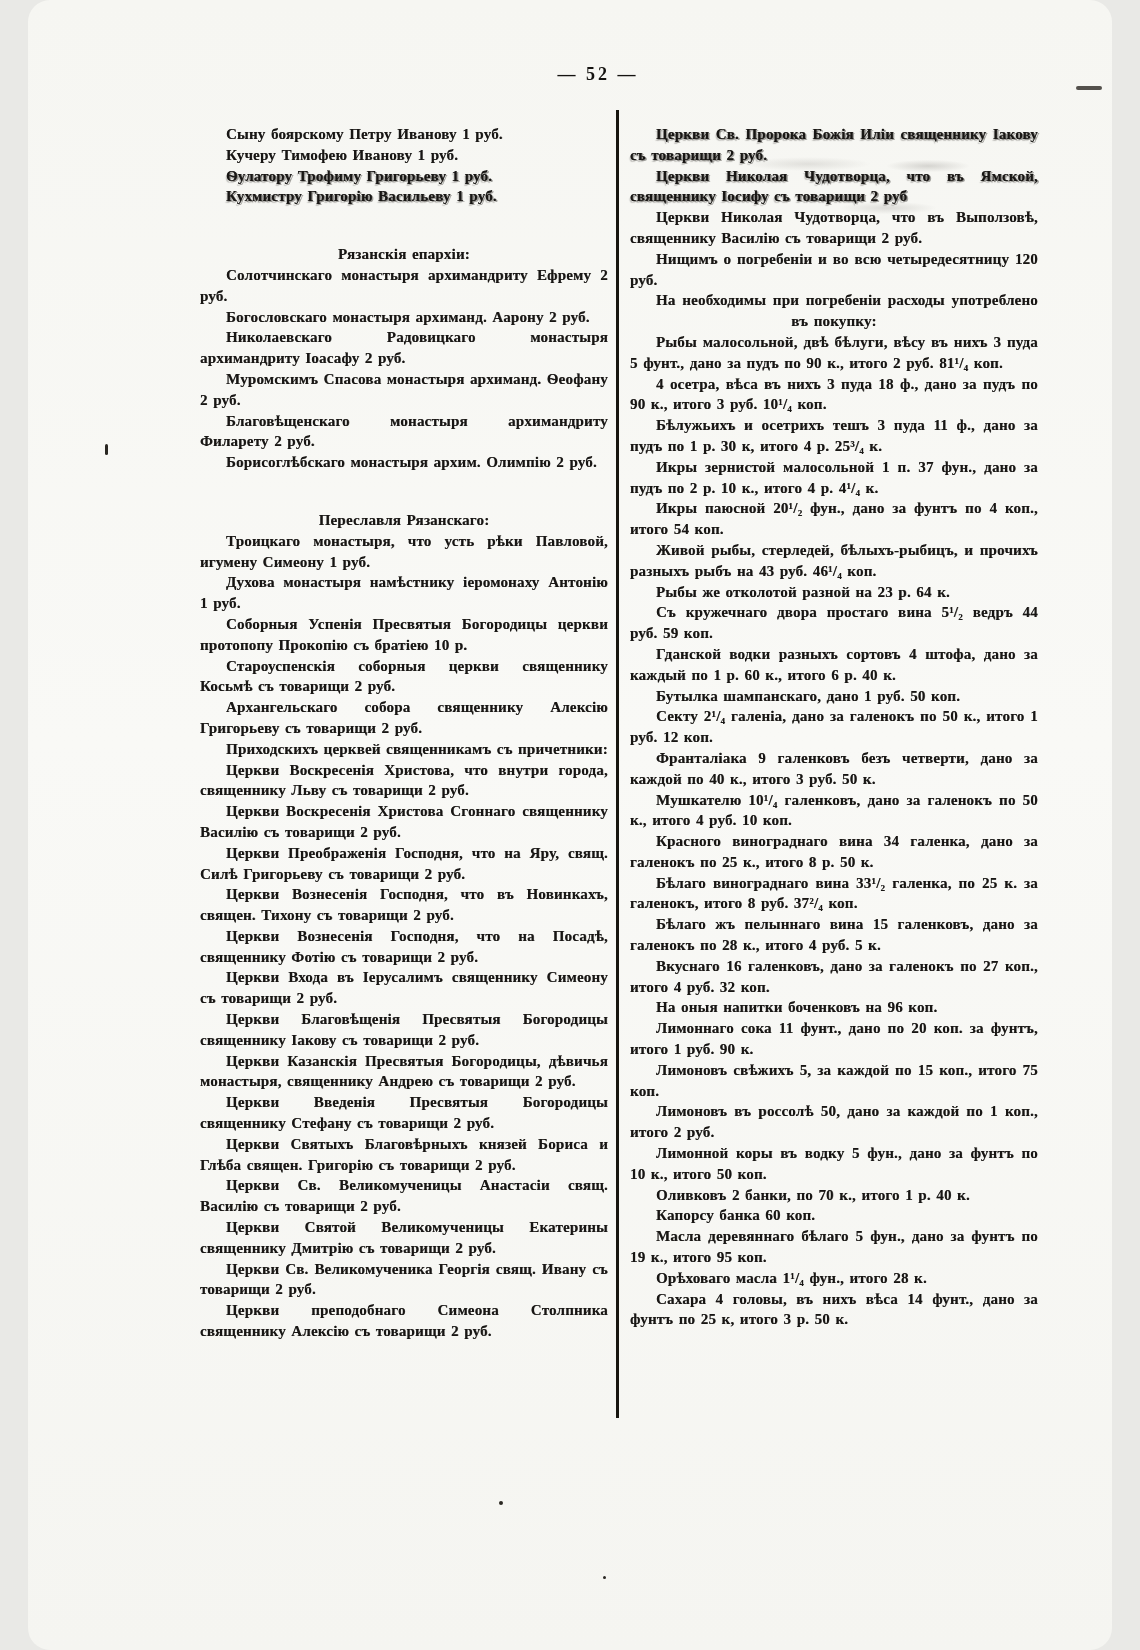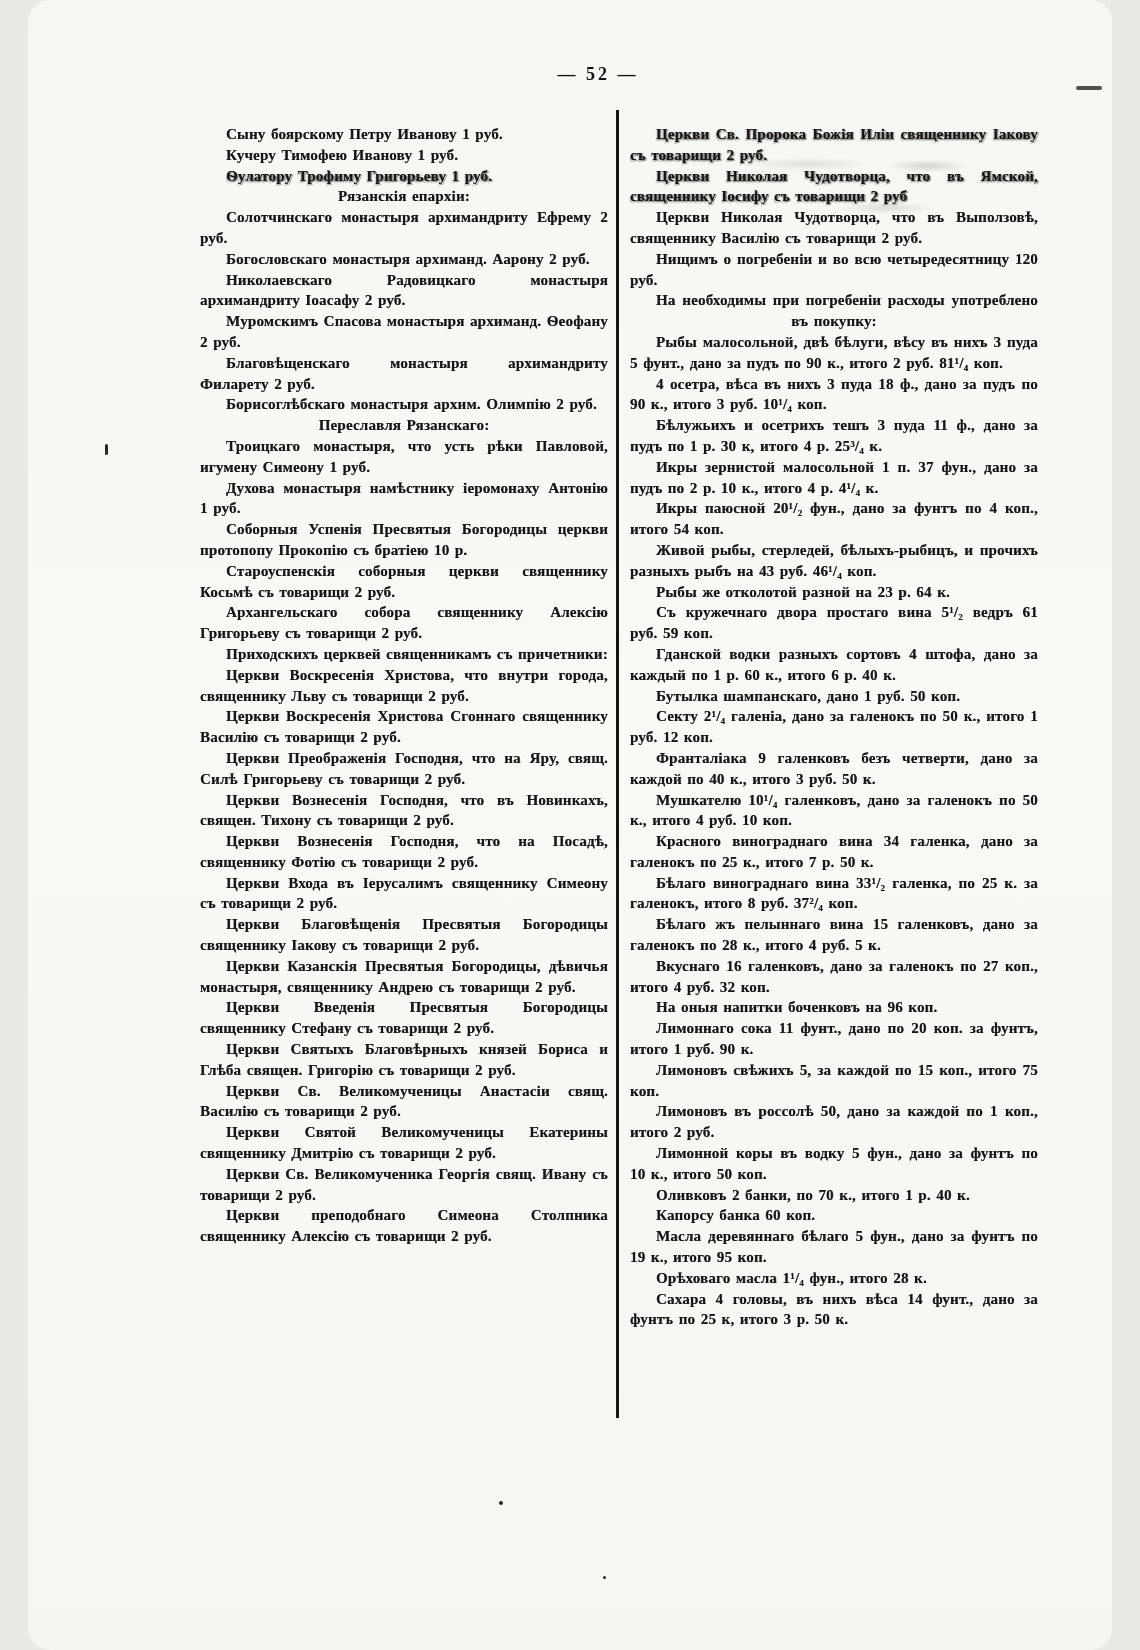--- a/index.html
+++ b/index.html
@@ -15,21 +15,21 @@
   }
   .column{position:absolute;top:124px;width:408px;}
   .column-left{left:172px;}
   .column-right{left:602px;}
   .column p{
     margin:0;font-size:15px;line-height:20.8px;
     text-align:justify;text-indent:26px;word-spacing:1.5px;
     letter-spacing:0.2px;
     text-shadow:0.3px 0.3px 0 rgba(20,18,16,0.55);
   }
-  .column p.h{text-align:center;text-indent:0;}
+  .column p.h{text-align:center;text-indent:0;margin-top:37px;}
   .column p.pc{text-align:justify;text-align-last:center;}
   
   .column p.fx{
     text-shadow:1.6px 0.6px 0 rgba(45,42,38,0.42),
                 -1px 1.6px 1px rgba(70,66,60,0.28),
                 0.3px 0.3px 0 rgba(20,18,16,0.55);
   }
   .column-divider{
     position:absolute;left:588px;top:110px;width:3px;height:1308px;
     background:#17150f;
@@ -53,20 +53,21 @@
 
 <div class="page">
   <div class="page-header">
     <span>— 52 —</span>
   </div>
 
   <div class="column column-left">
       <p class="p">Сыну боярскому Петру Иванову 1 руб.</p>
       <p class="p">Кучеру Тимофею Иванову 1 руб.</p>
       <p class="p fx">Ѳулатору Трофиму Григорьеву 1 руб.</p>
+      <p class="p fx">Кухмистру Григорію Васильеву 1 руб.</p>
       <p class="h">Рязанскія епархіи:</p>
       <p class="p">Солотчинскаго монастыря архимандриту Ефрему 2 руб.</p>
       <p class="p">Богословскаго монастыря архиманд. Аарону 2 руб.</p>
       <p class="p">Николаевскаго Радовицкаго монастыря архимандриту Іоасафу 2 руб.</p>
       <p class="p">Муромскимъ Спасова монастыря архиманд. Ѳеофану 2 руб.</p>
       <p class="p">Благовѣщенскаго монастыря архимандриту Филарету 2 руб.</p>
       <p class="p">Борисоглѣбскаго монастыря архим. Олимпію 2 руб.</p>
       <p class="h">Переславля Рязанскаго:</p>
       <p class="p">Троицкаго монастыря, что усть рѣки Павловой, игумену Симеону 1 руб.</p>
       <p class="p">Духова монастыря намѣстнику іеромонаху Антонію 1 руб.</p>
@@ -98,27 +99,27 @@
       <p class="p">Церкви Николая Чудотворца, что въ Выползовѣ, священнику Василію съ товарищи 2 руб.</p>
       <p class="p">Нищимъ о погребеніи и во всю четыредесятницу 120 руб.</p>
       <p class="pc">На необходимы при погребеніи расходы употреблено въ покупку:</p>
       <p class="p">Рыбы малосольной, двѣ бѣлуги, вѣсу въ нихъ 3 пуда 5 фунт., дано за пудъ по 90 к., итого 2 руб. 81¹/₄ коп.</p>
       <p class="p">4 осетра, вѣса въ нихъ 3 пуда 18 ф., дано за пудъ по 90 к., итого 3 руб. 10¹/₄ коп.</p>
       <p class="p">Бѣлужьихъ и осетрихъ тешъ 3 пуда 11 ф., дано за пудъ по 1 р. 30 к, итого 4 р. 25³/₄ к.</p>
       <p class="p">Икры зернистой малосольной 1 п. 37 фун., дано за пудъ по 2 р. 10 к., итого 4 р. 4¹/₄ к.</p>
       <p class="p">Икры паюсной 20¹/₂ фун., дано за фунтъ по 4 коп., итого 54 коп.</p>
       <p class="p">Живой рыбы, стерледей, бѣлыхъ-рыбицъ, и прочихъ разныхъ рыбъ на 43 руб. 46¹/₄ коп.</p>
       <p class="p">Рыбы же отколотой разной на 23 р. 64 к.</p>
-      <p class="p">Съ кружечнаго двора простаго вина 5¹/₂ ведръ 61 руб. 59 коп.</p>
+      <p class="p">Съ кружечнаго двора простаго вина 5¹/₂ ведръ 44 руб. 59 коп.</p>
       <p class="p">Гданской водки разныхъ сортовъ 4 штофа, дано за каждый по 1 р. 60 к., итого 6 р. 40 к.</p>
       <p class="p">Бутылка шампанскаго, дано 1 руб. 50 коп.</p>
       <p class="p">Секту 2¹/₄ галеніа, дано за галенокъ по 50 к., итого 1 руб. 12 коп.</p>
       <p class="p">Франталіака 9 галенковъ безъ четверти, дано за каждой по 40 к., итого 3 руб. 50 к.</p>
       <p class="p">Мушкателю 10¹/₄ галенковъ, дано за галенокъ по 50 к., итого 4 руб. 10 коп.</p>
-      <p class="p">Красного винограднаго вина 34 галенка, дано за галенокъ по 25 к., итого 7 р. 50 к.</p>
+      <p class="p">Красного винограднаго вина 34 галенка, дано за галенокъ по 25 к., итого 8 р. 50 к.</p>
       <p class="p">Бѣлаго винограднаго вина 33¹/₂ галенка, по 25 к. за галенокъ, итого 8 руб. 37²/₄ коп.</p>
       <p class="p">Бѣлаго жъ пелыннаго вина 15 галенковъ, дано за галенокъ по 28 к., итого 4 руб. 5 к.</p>
       <p class="p">Вкуснаго 16 галенковъ, дано за галенокъ по 27 коп., итого 4 руб. 32 коп.</p>
       <p class="p">На оныя напитки боченковъ на 96 коп.</p>
       <p class="p">Лимоннаго сока 11 фунт., дано по 20 коп. за фунтъ, итого 1 руб. 90 к.</p>
       <p class="p">Лимоновъ свѣжихъ 5, за каждой по 15 коп., итого 75 коп.</p>
       <p class="p">Лимоновъ въ россолѣ 50, дано за каждой по 1 коп., итого 2 руб.</p>
       <p class="p">Лимонной коры въ водку 5 фун., дано за фунтъ по 10 к., итого 50 коп.</p>
       <p class="p">Оливковъ 2 банки, по 70 к., итого 1 р. 40 к.</p>
       <p class="p">Капорсу банка 60 коп.</p>

